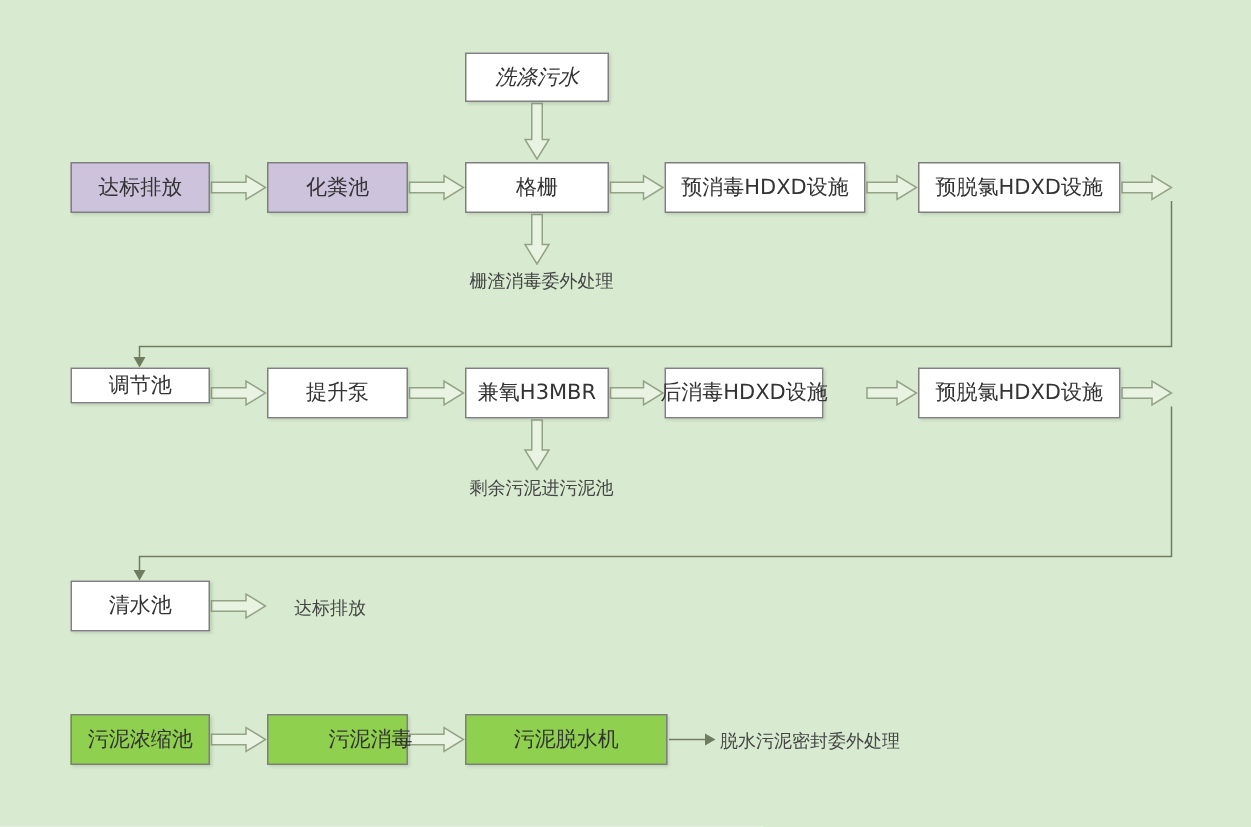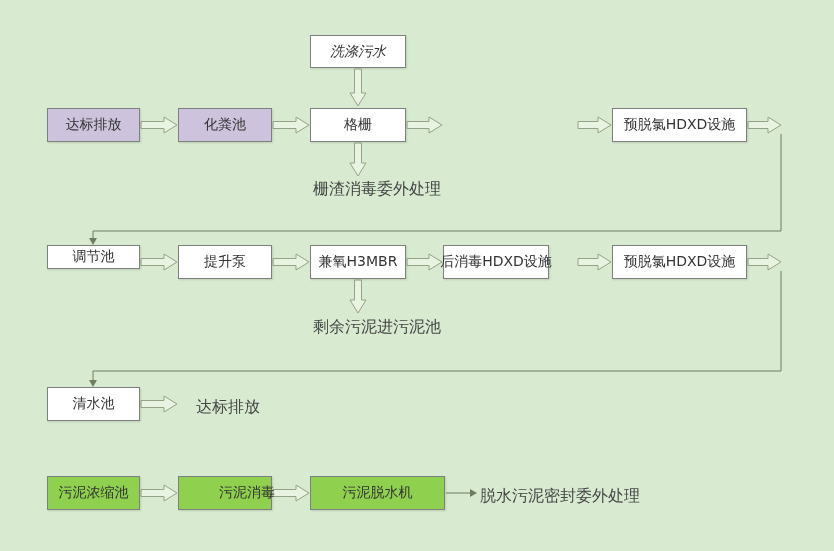--- a/index.html
+++ b/index.html
@@ -18,21 +18,21 @@
     font-size:14px;color:#333333;
     white-space:nowrap;
     box-shadow:1px 1px 2px rgba(100,120,90,0.25);
   }
   .c-orange{background:#ffffff;font-style:italic;}
   .c-purple{background:#cdc3dd;}
   .c-white{background:#ffffff;text-align:right;}
   .c-green{background:#8fd04e;}
   .note{
     position:absolute;
-    font-size:16px;color:#454545;
+    font-size:12px;color:#454545;
     white-space:nowrap;
   }
   svg.overlay{
     position:absolute;left:0;top:0;
     pointer-events:none;
   }
   .blk{fill:#e9f3e2;stroke:#94a286;stroke-width:1;}
   .thin{fill:none;stroke:#6f7d5e;stroke-width:1;}
   .head{fill:#6f7d5e;stroke:none;}
 </style>
@@ -74,20 +74,21 @@
 
     <line class="thin" x1="446" y1="493" x2="470" y2="493"></line>
     <polygon class="head" points="470,489 470,497 477,493"></polygon>
   </svg>
 
   <div class="box c-orange" style="left:310px;top:35px;width:96px;height:33px;">洗涤污水</div>
 
   <div class="box c-purple" style="left:47px;top:108px;width:93px;height:34px;">达标排放</div>
   <div class="box c-purple" style="left:178px;top:108px;width:94px;height:34px;">化粪池</div>
   <div class="box c-white" style="left:310px;top:108px;width:96px;height:34px;">格栅</div>
+  <div class="box c-white" style="left:443px;top:108px;width:134px;height:34px;">预消毒HDXD设施</div>
   <div class="box c-white" style="left:612px;top:108px;width:135px;height:34px;">预脱氯HDXD设施</div>
 
   <div class="box c-white" style="left:47px;top:245px;width:93px;height:24px;">调节池</div>
   <div class="box c-white" style="left:178px;top:245px;width:94px;height:34px;">提升泵</div>
   <div class="box c-white" style="left:310px;top:245px;width:96px;height:34px;">兼氧H3MBR</div>
   <div class="box c-white" style="left:443px;top:245px;width:106px;height:34px;">后消毒HDXD设施</div>
   <div class="box c-white" style="left:612px;top:245px;width:135px;height:34px;">预脱氯HDXD设施</div>
 
   <div class="box c-white" style="left:47px;top:387px;width:93px;height:34px;">清水池</div>
 

